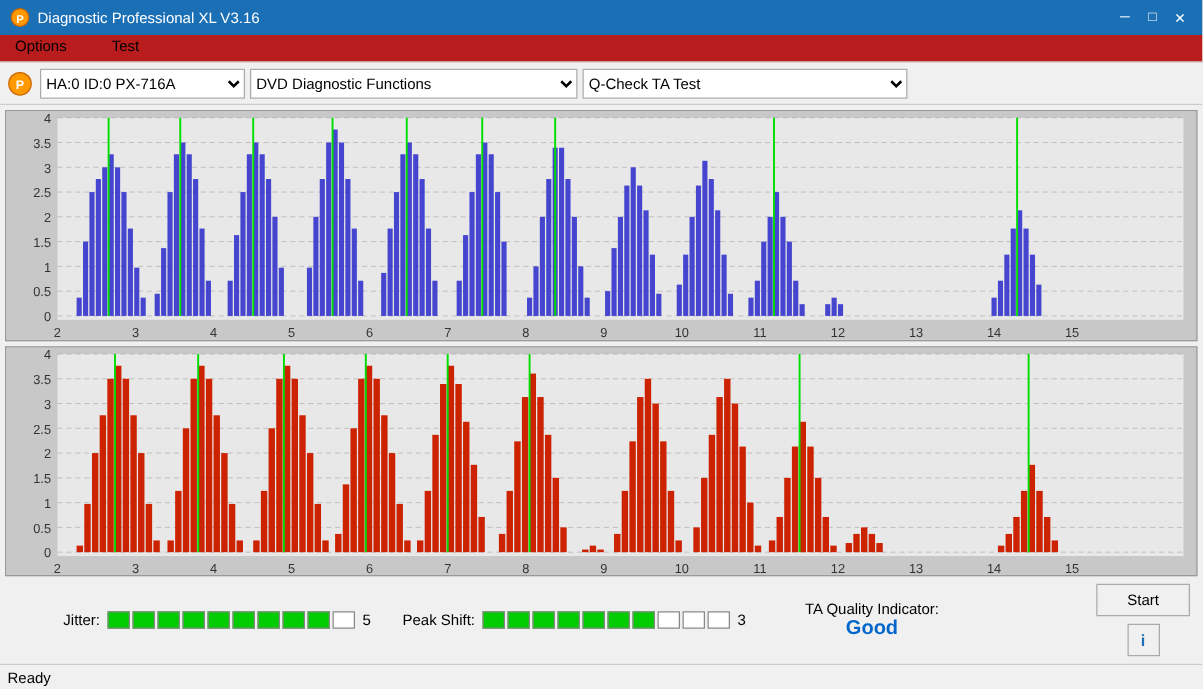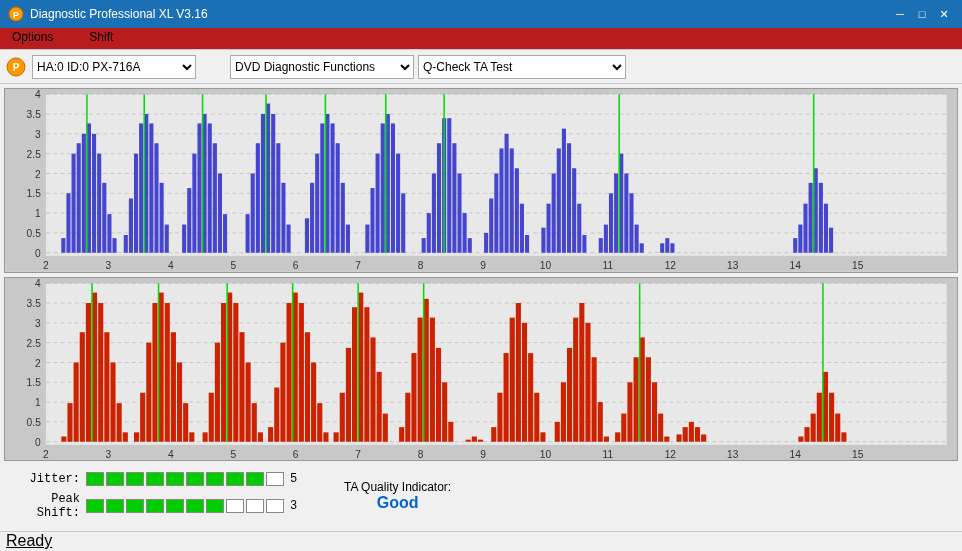--- a/index.html
+++ b/index.html
@@ -92,22 +92,22 @@
       cursor: pointer;
     }
     .drive-select, .func-select, .test-select {
       height: 24px;
       border: 1px solid #aaa;
       background: white;
       font-size: 12px;
       cursor: pointer;
     }
     .drive-select { width: 164px; }
-    .func-select { width: 184px; margin-left: 30px; }
-    .test-select { width: 208px; }
+    .func-select { width: 262px; }
+    .test-select { width: 260px; }
 
     
     #main {
       flex: 1;
       display: flex;
       flex-direction: column;
       background: #f0f0f0;
       overflow: hidden;
     }
 
@@ -139,23 +139,22 @@
       background: #f0f0f0;
       display: flex;
       align-items: center;
       padding: 6px 10px;
       gap: 20px;
       flex-shrink: 0;
     }
 
     .metric-row {
       display: flex;
-      flex-direction: column;
+      flex-direction: row;
       gap: 6px;
-      font-family: Liberation Mono, monospace;
     }
 
     .metric-item {
       display: flex;
       align-items: center;
       gap: 6px;
     }
 
     .metric-label {
       font-size: 12px;
@@ -229,24 +228,24 @@
       align-items: center;
       justify-content: center;
     }
 
     
     #statusbar {
       height: 20px;
       background: #f0f0f0;
       border-top: 1px solid #ccc;
       display: flex;
+      align-items: center;
       padding: 0 6px;
-      font-size: 16px;
+      font-size: 12px;
       flex-shrink: 0;
-      text-decoration: underline;
     }
   </style>
 </head>
 <body>
 
 <div id="titlebar">
   <div id="titlebar-left">
     <div id="titlebar-icon">
       <svg width="16" height="16" viewBox="0 0 16 16">
         <circle cx="8" cy="8" r="7" fill="#ff9900" stroke="#cc6600" stroke-width="1"></circle>
@@ -257,21 +256,21 @@
   </div>
   <div id="titlebar-controls">
     <button class="title-btn">─</button>
     <button class="title-btn">□</button>
     <button class="title-btn close">✕</button>
   </div>
 </div>
 
 <div id="menubar">
   <span class="menu-item">Options</span>
-  <span class="menu-item">Shift</span>
+  <span class="menu-item">Test</span>
 </div>
 
 <div id="toolbar">
   <div class="toolbar-icon-btn">
     <svg width="20" height="20" viewBox="0 0 20 20">
       <circle cx="10" cy="10" r="9" fill="#ff9900" stroke="#cc6600" stroke-width="1"></circle>
       <text x="10" y="14" text-anchor="middle" font-size="10" fill="white" font-weight="bold">P</text>
     </svg>
   </div>
   <select class="drive-select"><option>HA:0 ID:0  PX-716A</option></select>
@@ -669,18 +668,22 @@
         </div>
         <span class="metric-value">3</span>
       </div>
     </div>
 
     <div class="ta-quality-section">
       <span class="ta-quality-label">TA Quality Indicator:</span>
       <span class="ta-quality-value">Good</span>
     </div>
 
+    <div class="start-button-area">
+      <button class="start-btn">Start</button>
+      <button class="info-btn">i</button>
+    </div>
   </div>
 </div>
 
 <div id="statusbar">
   <span>Ready</span>
 </div>
 
 </body></html>

